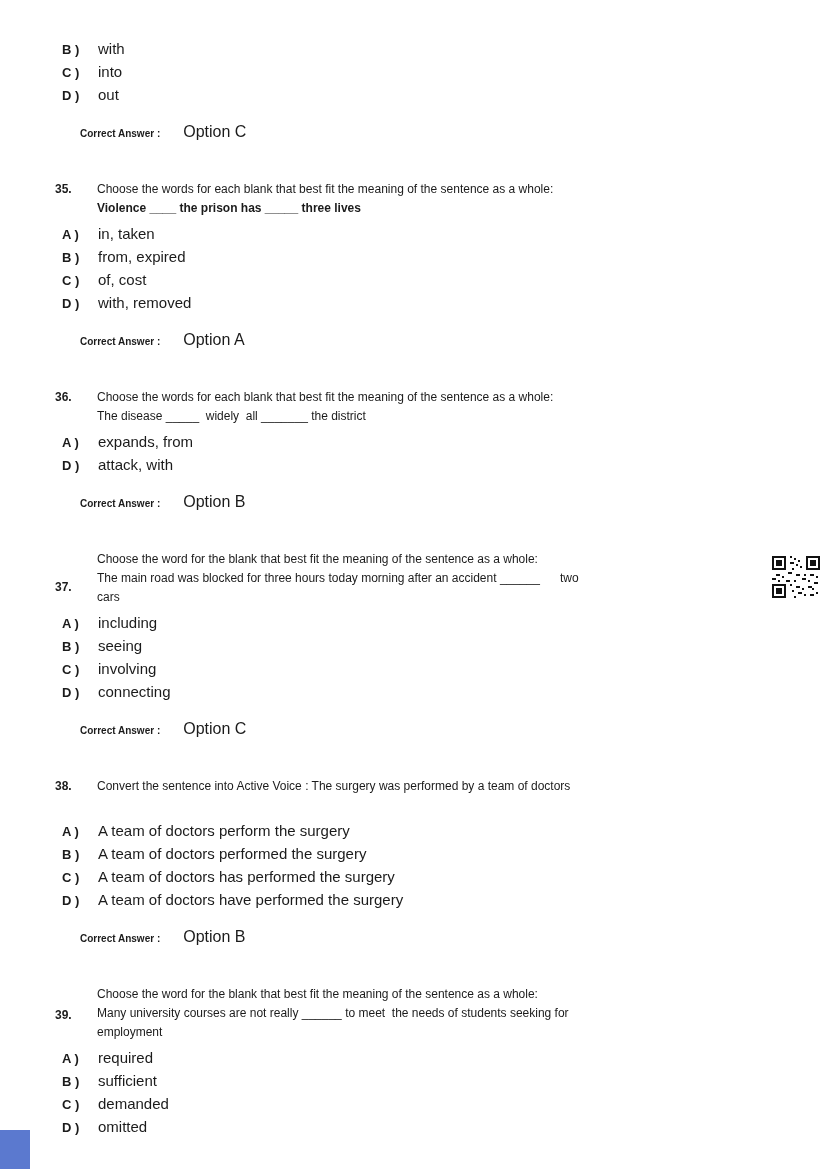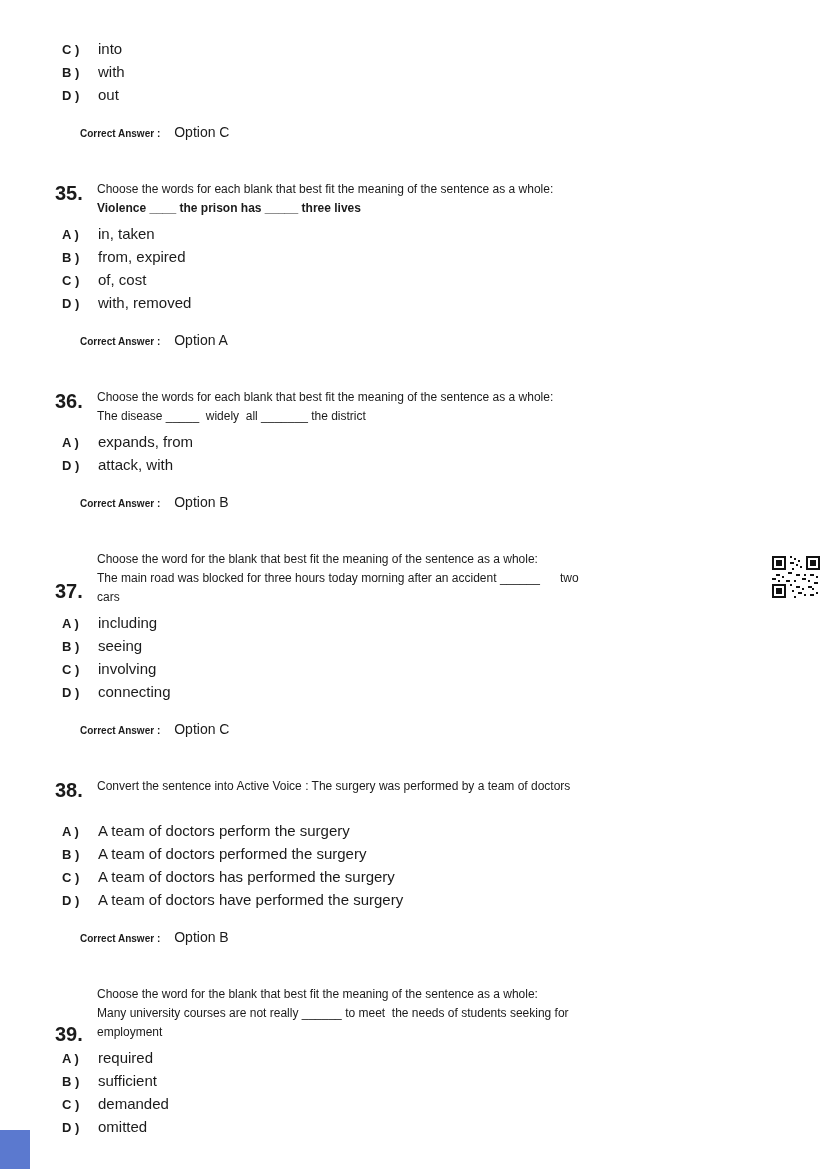--- a/index.html
+++ b/index.html
@@ -11,41 +11,41 @@
     color: #1b1b1b;
   }
   .page { position: relative; width: 826px; height: 1169px; padding: 38px 0 0 55px; }
 
   .option-row { margin-left: 7px; line-height: 22px; white-space: pre-wrap; }
   .opt-letter { font-weight: bold; font-size: 13px; display: inline-block; width: 36px; }
   .opt-text  { font-size: 15px; }
 
   .answer-line  { margin-left: 25px; margin-top: 16px; line-height: 17px; }
   .answer-label { font-weight: bold; font-size: 10px; }
-  .answer-value { font-size: 14px; margin-left: 14px; }
+  .answer-value { font-size: 16px; margin-left: 23px; }
 
   .question { position: relative; margin-top: 38px; }
-  .qnum { position: absolute; left: 0; top: 2px; font-weight: bold; font-size: 20px; }
+  .qnum { position: absolute; left: 0; top: 2px; font-weight: bold; font-size: 12px; }
   .prompt { margin-left: 42px; }
   .prompt-line { font-size: 12px; line-height: 19px; white-space: pre-wrap; }
   .prompt-line.bold { font-weight: bold; }
   .options { margin-top: 5px; }
   .options.gap { margin-top: 24px; }
 
   .qr { position: absolute; left: 772px; top: 556px; }
   .corner-accent { position: absolute; left: 0; bottom: 0; width: 30px; height: 39px; }
 </style>
 </head>
 <body>
 
 <div class="page">
 
   <div id="partial">
+      <div class="option-row"><span class="opt-letter">B )</span><span class="opt-text">with</span></div>
       <div class="option-row"><span class="opt-letter">C )</span><span class="opt-text">into</span></div>
-      <div class="option-row"><span class="opt-letter">B )</span><span class="opt-text">with</span></div>
       <div class="option-row"><span class="opt-letter">D )</span><span class="opt-text">out</span></div>
       <div class="answer-line"><span class="answer-label">Correct Answer :</span><span class="answer-value">Option C</span></div>
     </div>
 
   <div id="questions">
       <div class="question">
         <div class="qnum">35.</div>
         <div class="prompt">
           <div class="prompt-line">Choose the words for each blank that best fit the meaning of the sentence as a whole:</div>
           <div class="prompt-line bold">Violence ____ the prison has _____ three lives</div>
@@ -92,21 +92,21 @@
         </div>
         <div class="options gap">
           <div class="option-row"><span class="opt-letter">A )</span><span class="opt-text">A team of doctors perform the surgery</span></div>
           <div class="option-row"><span class="opt-letter">B )</span><span class="opt-text">A team of doctors performed the surgery</span></div>
           <div class="option-row"><span class="opt-letter">C )</span><span class="opt-text">A team of doctors has performed the surgery</span></div>
           <div class="option-row"><span class="opt-letter">D )</span><span class="opt-text">A team of doctors have performed the surgery</span></div>
         </div>
         <div class="answer-line"><span class="answer-label">Correct Answer :</span><span class="answer-value">Option B</span></div>
       </div>
       <div class="question">
-        <div class="qnum" style="top: 38px;">39.</div>
+        <div class="qnum" style="top: 23px;">39.</div>
         <div class="prompt">
           <div class="prompt-line">Choose the word for the blank that best fit the meaning of the sentence as a whole:</div>
           <div class="prompt-line">Many university courses are not really ______ to meet  the needs of students seeking for</div>
           <div class="prompt-line">employment</div>
         </div>
         <div class="options">
           <div class="option-row"><span class="opt-letter">A )</span><span class="opt-text">required</span></div>
           <div class="option-row"><span class="opt-letter">B )</span><span class="opt-text">sufficient</span></div>
           <div class="option-row"><span class="opt-letter">C )</span><span class="opt-text">demanded</span></div>
           <div class="option-row"><span class="opt-letter">D )</span><span class="opt-text">omitted</span></div>

